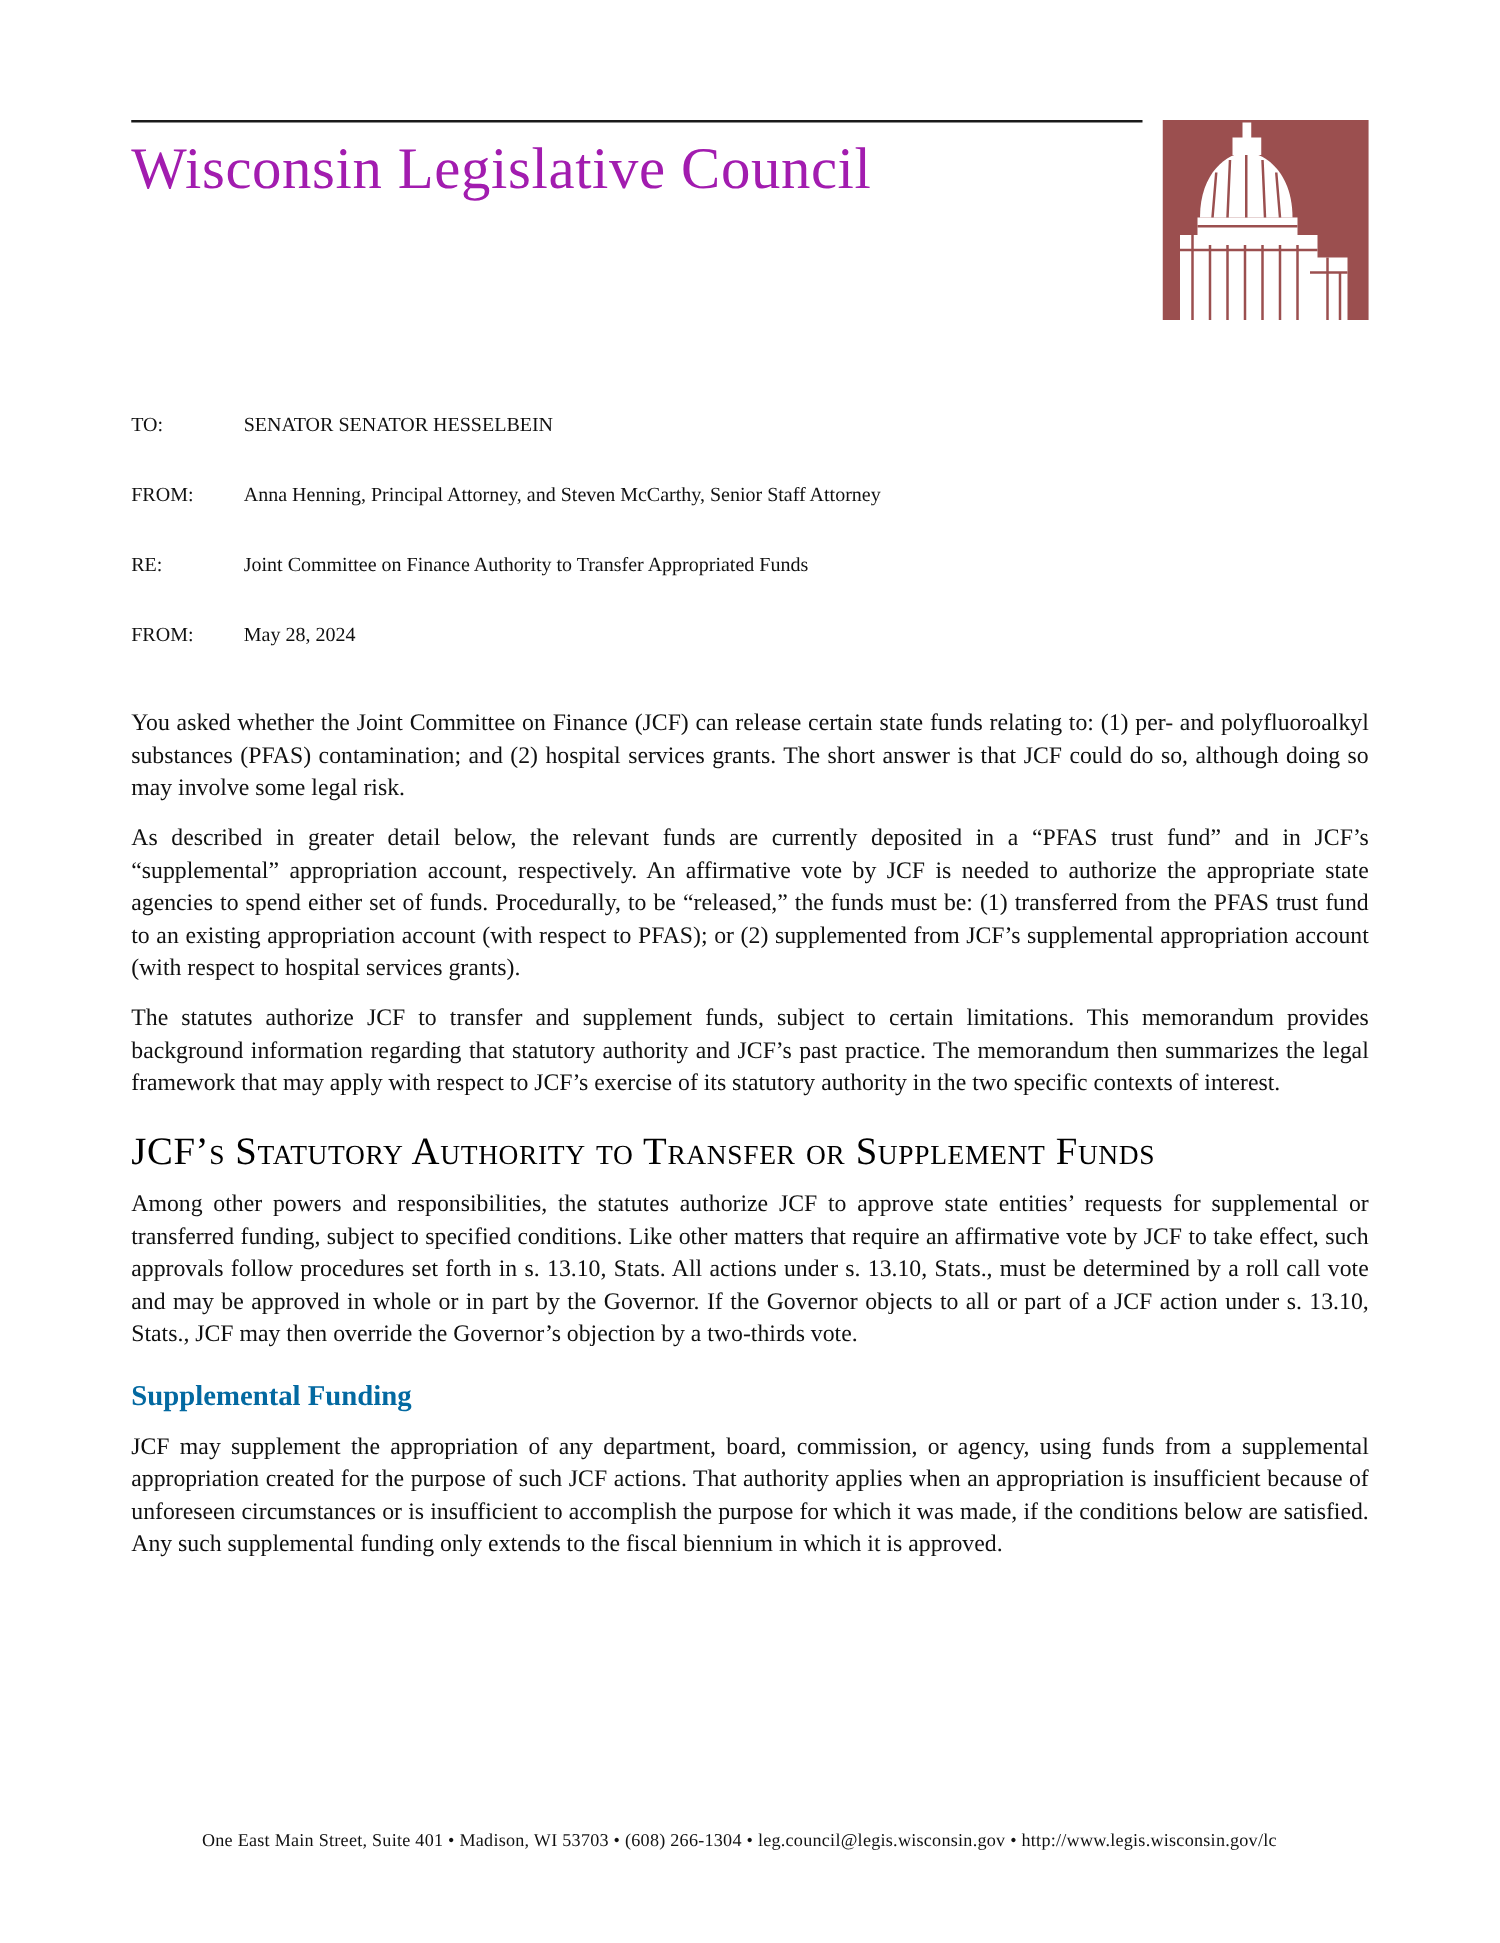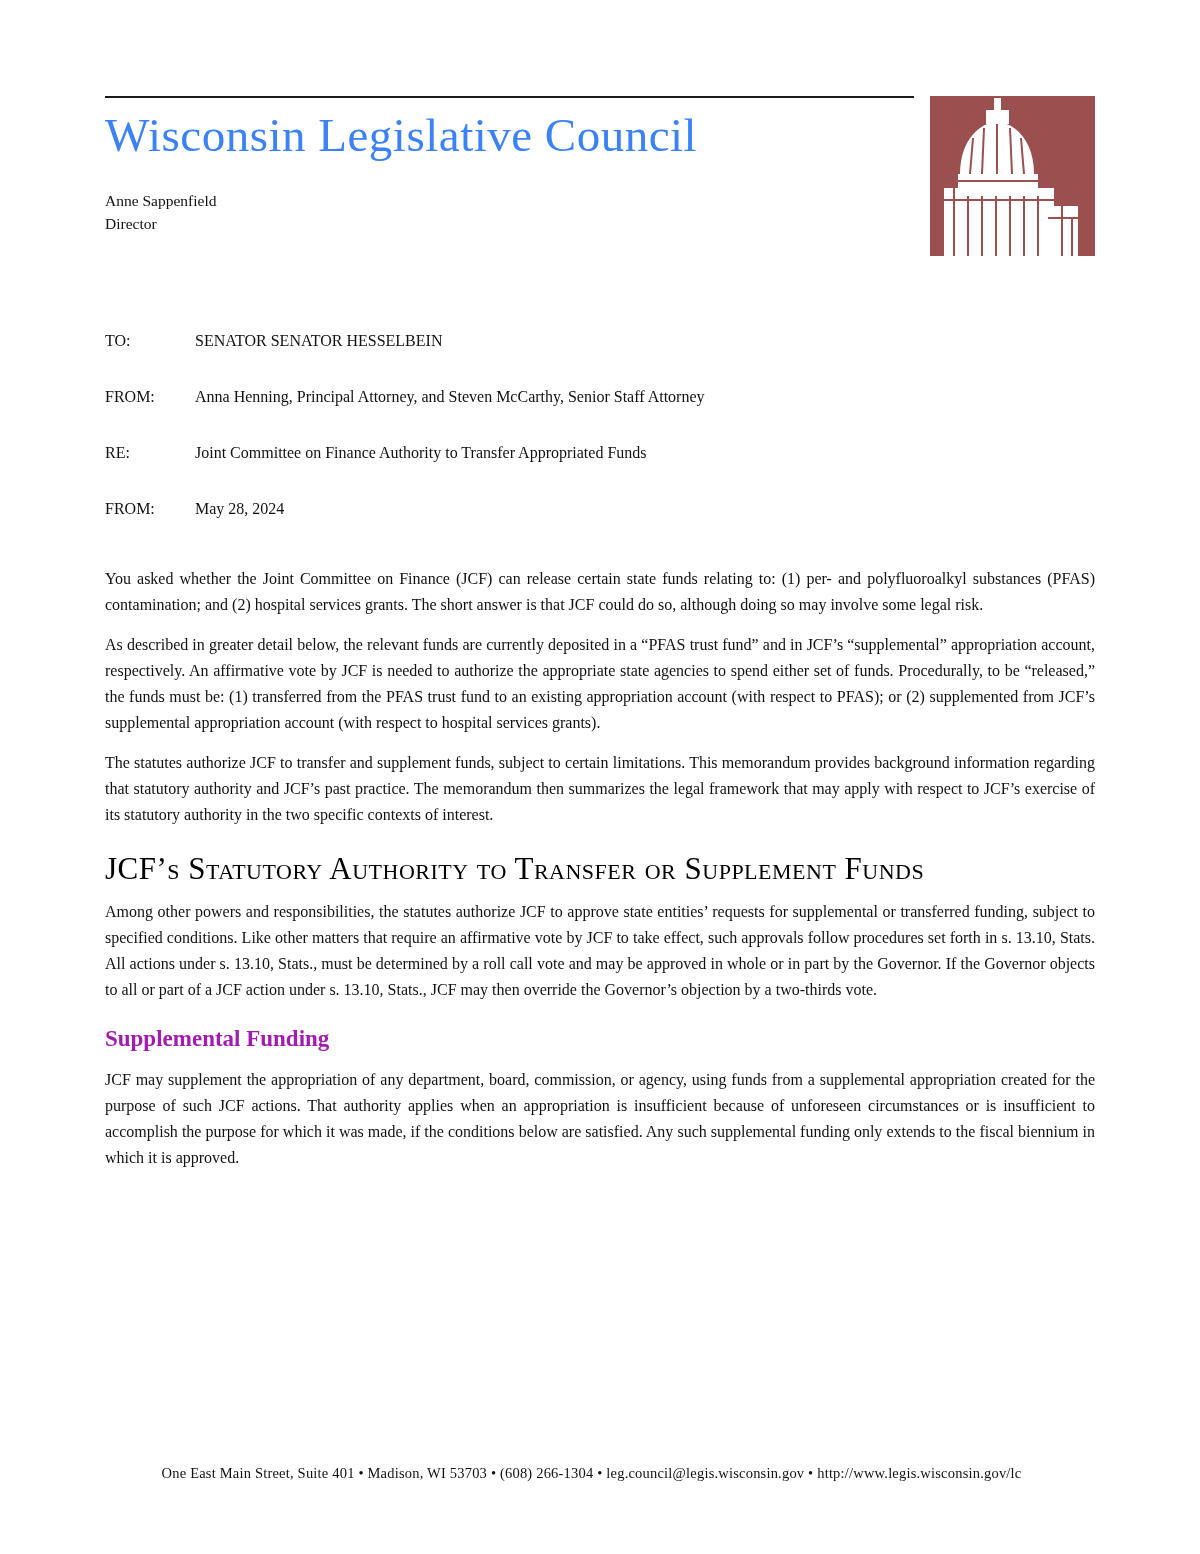--- a/index.html
+++ b/index.html
@@ -28,21 +28,21 @@
   }
   .top-rule {
     border-top: 2px solid #1a1a1a;
     width: 100%;
     margin-bottom: 10px;
   }
   .page-title {
     font-size: 47px;
     font-weight: 400;
     letter-spacing: 0.5px;
-    color: #3b82f6;
+    color: #a21caf;
     line-height: 1.15;
   }
   .director-block {
     margin-top: 28px;
     font-size: 15.5px;
     line-height: 1.45;
     color: #111111;
   }
   .logo-box {
     width: 165px;
@@ -58,21 +58,21 @@
     margin-bottom: 30px;
     font-size: 16px;
     line-height: 26px;
   }
   .memo-label { width: 90px; flex: 0 0 90px; }
   .memo-value { flex: 1; }
 
   
   .body-text { margin-top: 44px; }
   .body-text p {
-    font-size: 16px;
+    font-size: 19px;
     line-height: 26px;
     text-align: justify;
     margin-bottom: 14px;
     font-family: Liberation Serif, serif;
   }
   .section-heading {
     font-variant: small-caps;
     font-weight: 400;
     font-size: 31px;
     letter-spacing: 0.5px;
@@ -80,21 +80,21 @@
     margin-top: 22px;
     margin-bottom: 12px;
     color: #000000;
   }
   .subsection-heading {
     font-weight: 700;
     font-size: 23px;
     line-height: 1.2;
     margin-top: 22px;
     margin-bottom: 14px;
-    color: #a21caf;
+    color: #0369a1;
   }
 
   
   .footer {
     position: absolute;
     left: 88px;
     right: 105px;
     bottom: 72px;
     text-align: center;
     font-size: 14.5px;
@@ -104,24 +104,20 @@
 </style>
 </head>
 <body>
 
 <div class="page">
 
   <div class="header">
     <div class="header-left">
       <div class="top-rule"></div>
       <h1 class="page-title">Wisconsin Legislative Council</h1>
-      <div class="director-block">
-        <div>Anne Sappenfield</div>
-        <div>Director</div>
-      </div>
     </div>
     <div class="logo-box">
       <svg viewBox="0 0 165 160" xmlns="http://www.w3.org/2000/svg" aria-hidden="true">
         <rect x="0" y="0" width="165" height="160" fill="#9b4f4f"></rect>
 
         <g fill="#ffffff">
           <rect x="64" y="2" width="7" height="14"></rect>
           <rect x="56" y="14" width="23" height="14"></rect>
           <path d="M30 78 C30 42 52 26 67 26 C82 26 104 42 104 78 Z"></path>
           <rect x="28" y="78" width="80" height="14"></rect>

